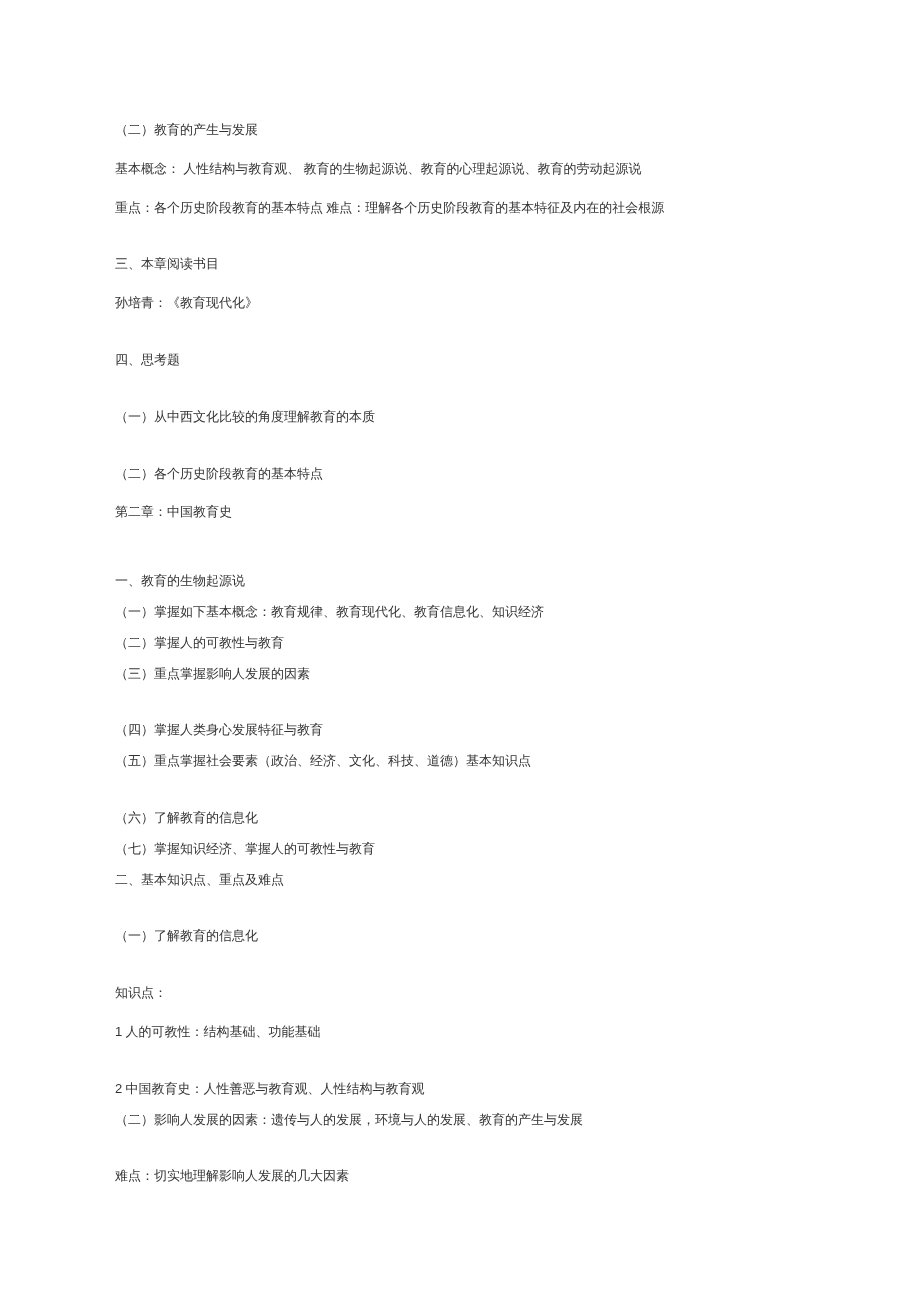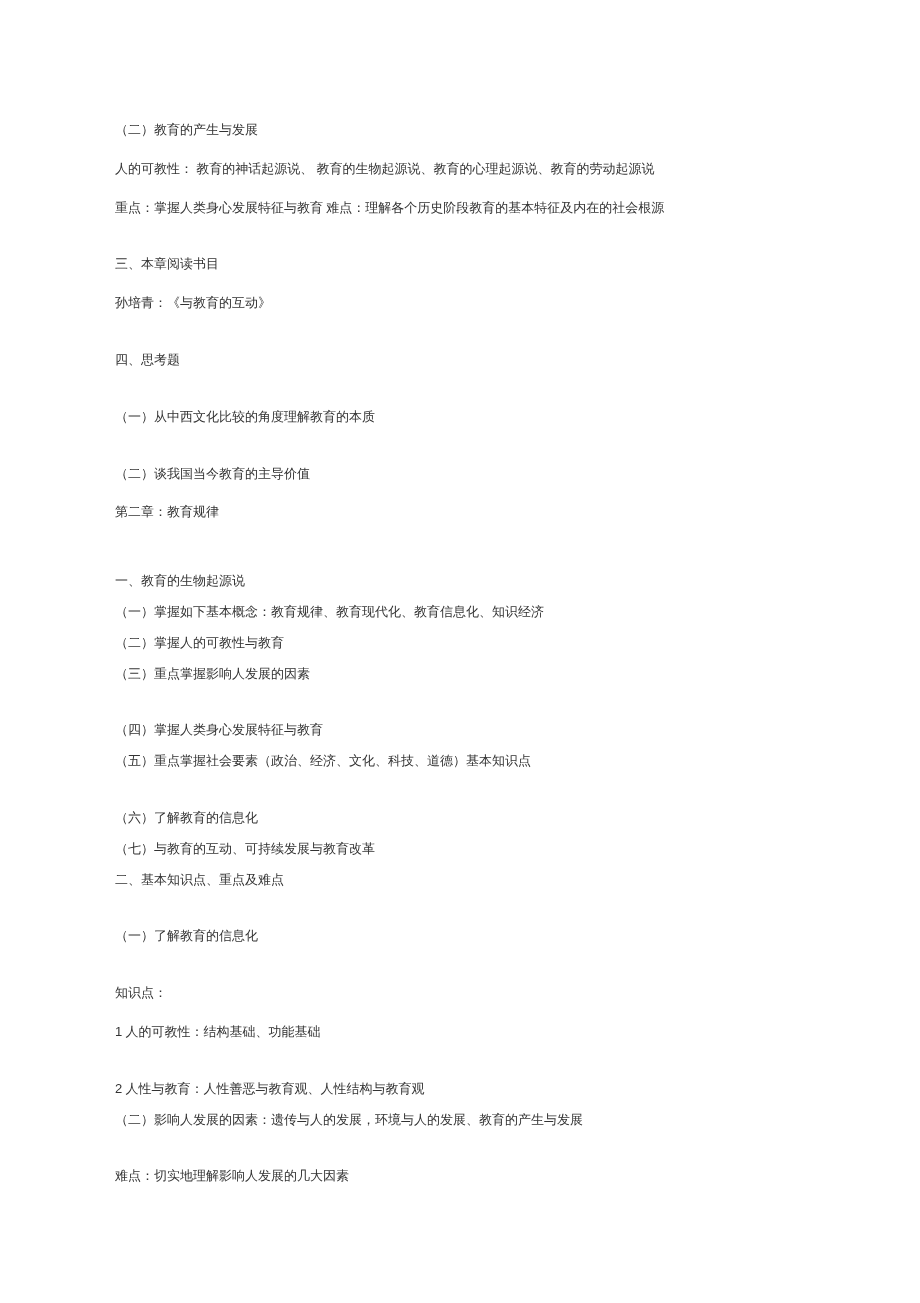--- a/index.html
+++ b/index.html
@@ -29,46 +29,46 @@
       margin-bottom: 48px;
     }
     .arial {
       font-family: Arial, sans-serif;
     }
   </style>
 </head>
 <body>
 
 <div class="para">（二）教育的产生与发展</div>
-<div class="para">人的可教性：  教育的神话起源说、  教育的生物起源说、教育的心理起源说、教育的劳动起源说</div>
-<div class="para-wide">重点：掌握人类身心发展特征与教育 难点：理解各个历史阶段教育的基本特征及内在的社会根源</div>
+<div class="para">基本概念：  人性结构与教育观、  教育的生物起源说、教育的心理起源说、教育的劳动起源说</div>
+<div class="para-wide">重点：各个历史阶段教育的基本特点 难点：理解各个历史阶段教育的基本特征及内在的社会根源</div>
 
 <div class="para">三、本章阅读书目</div>
-<div class="para-wide">孙培青：《与教育的互动》</div>
+<div class="para-wide">孙培青：《教育现代化》</div>
 
 <div class="para-wide">四、思考题</div>
 
 <div class="para-wide">（一）从中西文化比较的角度理解教育的本质</div>
 
-<div class="para">（二）谈我国当今教育的主导价值</div>
-<div class="para-wider">第二章：教育规律</div>
+<div class="para">（二）各个历史阶段教育的基本特点</div>
+<div class="para-wider">第二章：中国教育史</div>
 
 <div class="para-tight">一、教育的生物起源说</div>
 <div class="para-tight">（一）掌握如下基本概念：教育规律、教育现代化、教育信息化、知识经济</div>
 <div class="para-tight">（二）掌握人的可教性与教育</div>
 <div class="para-wide">（三）重点掌握影响人发展的因素</div>
 
 <div class="para-tight">（四）掌握人类身心发展特征与教育</div>
 <div class="para-wide">（五）重点掌握社会要素（政治、经济、文化、科技、道德）基本知识点</div>
 
 <div class="para-tight">（六）了解教育的信息化</div>
-<div class="para-tight">（七）与教育的互动、可持续发展与教育改革</div>
+<div class="para-tight">（七）掌握知识经济、掌握人的可教性与教育</div>
 <div class="para-wide">二、基本知识点、重点及难点</div>
 
 <div class="para-wide">（一）了解教育的信息化</div>
 
 <div class="para">知识点：</div>
 <div class="para-wide"><span class="arial">1</span><span>  人的可教性：结构基础、功能基础</span></div>
 
-<div class="para-tight"><span class="arial">2</span><span>  人性与教育：人性善恶与教育观、人性结构与教育观</span></div>
+<div class="para-tight"><span class="arial">2</span><span>  中国教育史：人性善恶与教育观、人性结构与教育观</span></div>
 <div class="para-wide">（二）影响人发展的因素：遗传与人的发展，环境与人的发展、教育的产生与发展</div>
 
 <div class="para">难点：切实地理解影响人发展的几大因素</div>
 
 </body></html>

